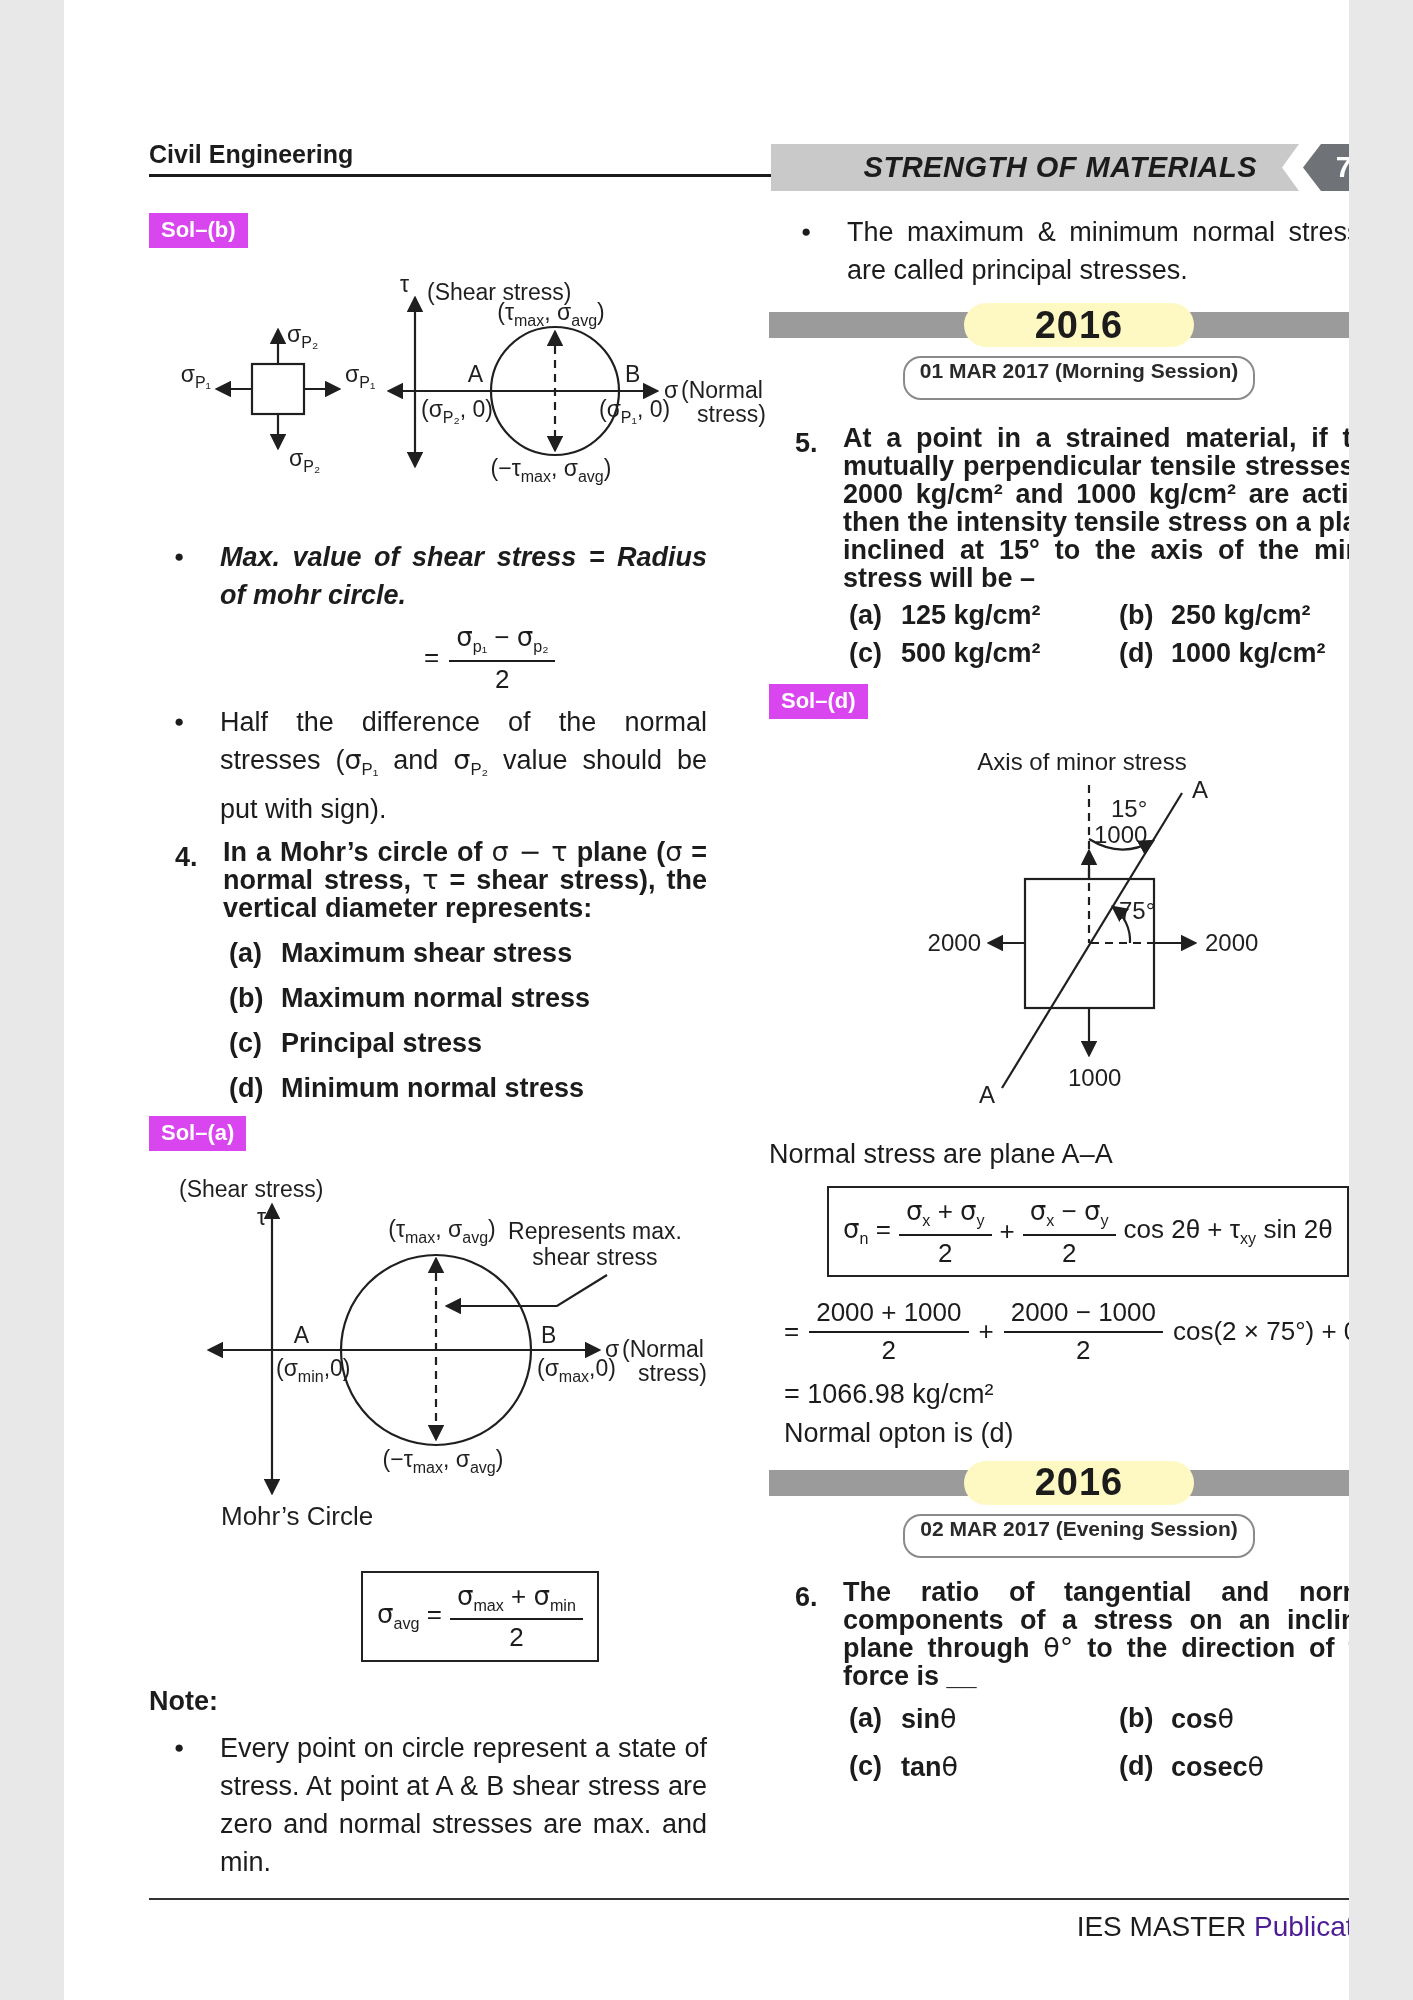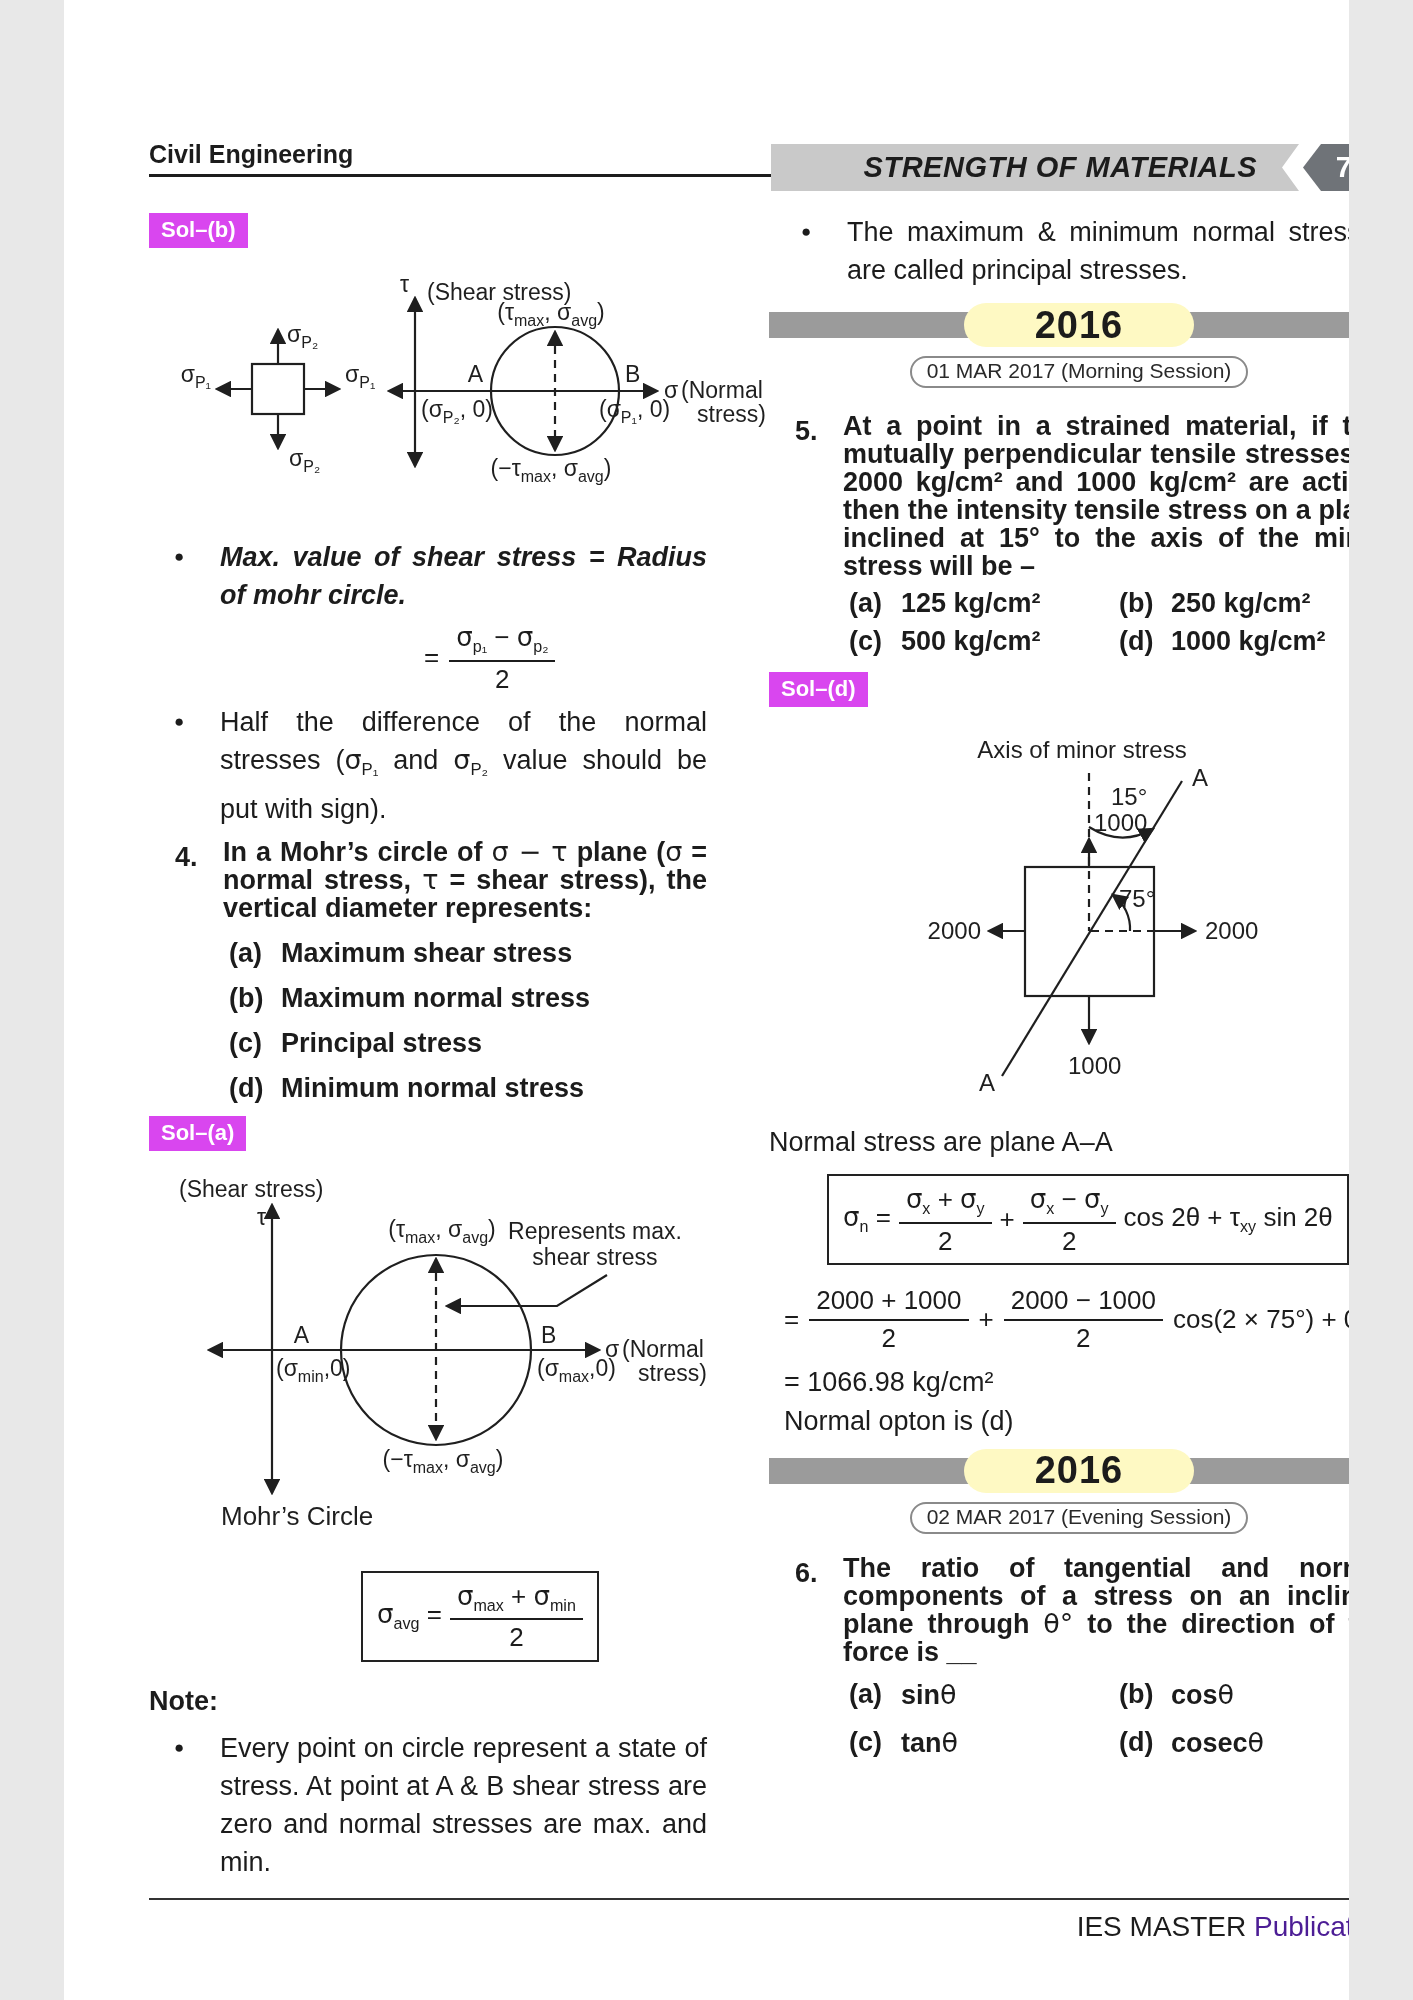--- a/index.html
+++ b/index.html
@@ -46,21 +46,21 @@
   .frac .num{padding:0 7px 3px;border-bottom:2px solid #1c1c1c;line-height:1.2;white-space:nowrap;}
   .frac .den{padding-top:3px;line-height:1.1;}
   .eqbox{display:inline-flex;align-items:center;gap:8px;border:2px solid #222;padding:8px 14px;font-size:26px;}
   
   .banner{position:relative;height:44px;}
   .banner .bar{position:absolute;left:0;right:0;top:9px;height:26px;background:#9b9b9b;}
   .banner .pill{position:absolute;left:50%;transform:translateX(-50%);top:0;width:230px;height:44px;
                 background:#fef9c3;border-radius:22px;display:flex;align-items:center;justify-content:center;
                 font-size:38px;font-weight:700;letter-spacing:1px;}
   .session{display:flex;justify-content:center;margin-top:9px;}
-  .session span{border:2px solid #8a8a8a;border-radius:18px;padding:1px 15px 3px;font-size:21px;font-weight:400;color:#2a2a2a;}
+  .session span{border:2px solid #8a8a8a;border-radius:18px;padding:1px 15px 15px;font-size:21px;font-weight:700;color:#2a2a2a;}
   
   svg{display:block;overflow:visible;}
   .ln{stroke:#1f1f1f;stroke-width:2.2;fill:none;}
   .dash{stroke-dasharray:8 6;}
   .dlab{font-size:23px;fill:#1f1f1f;}
   .dnum{font-size:24px;fill:#1f1f1f;}
   .dcap{font-size:26px;fill:#1f1f1f;}
   .ss{font-size:16px;}
   
   .footer{position:absolute;left:85px;width:1242px;top:1898px;}

